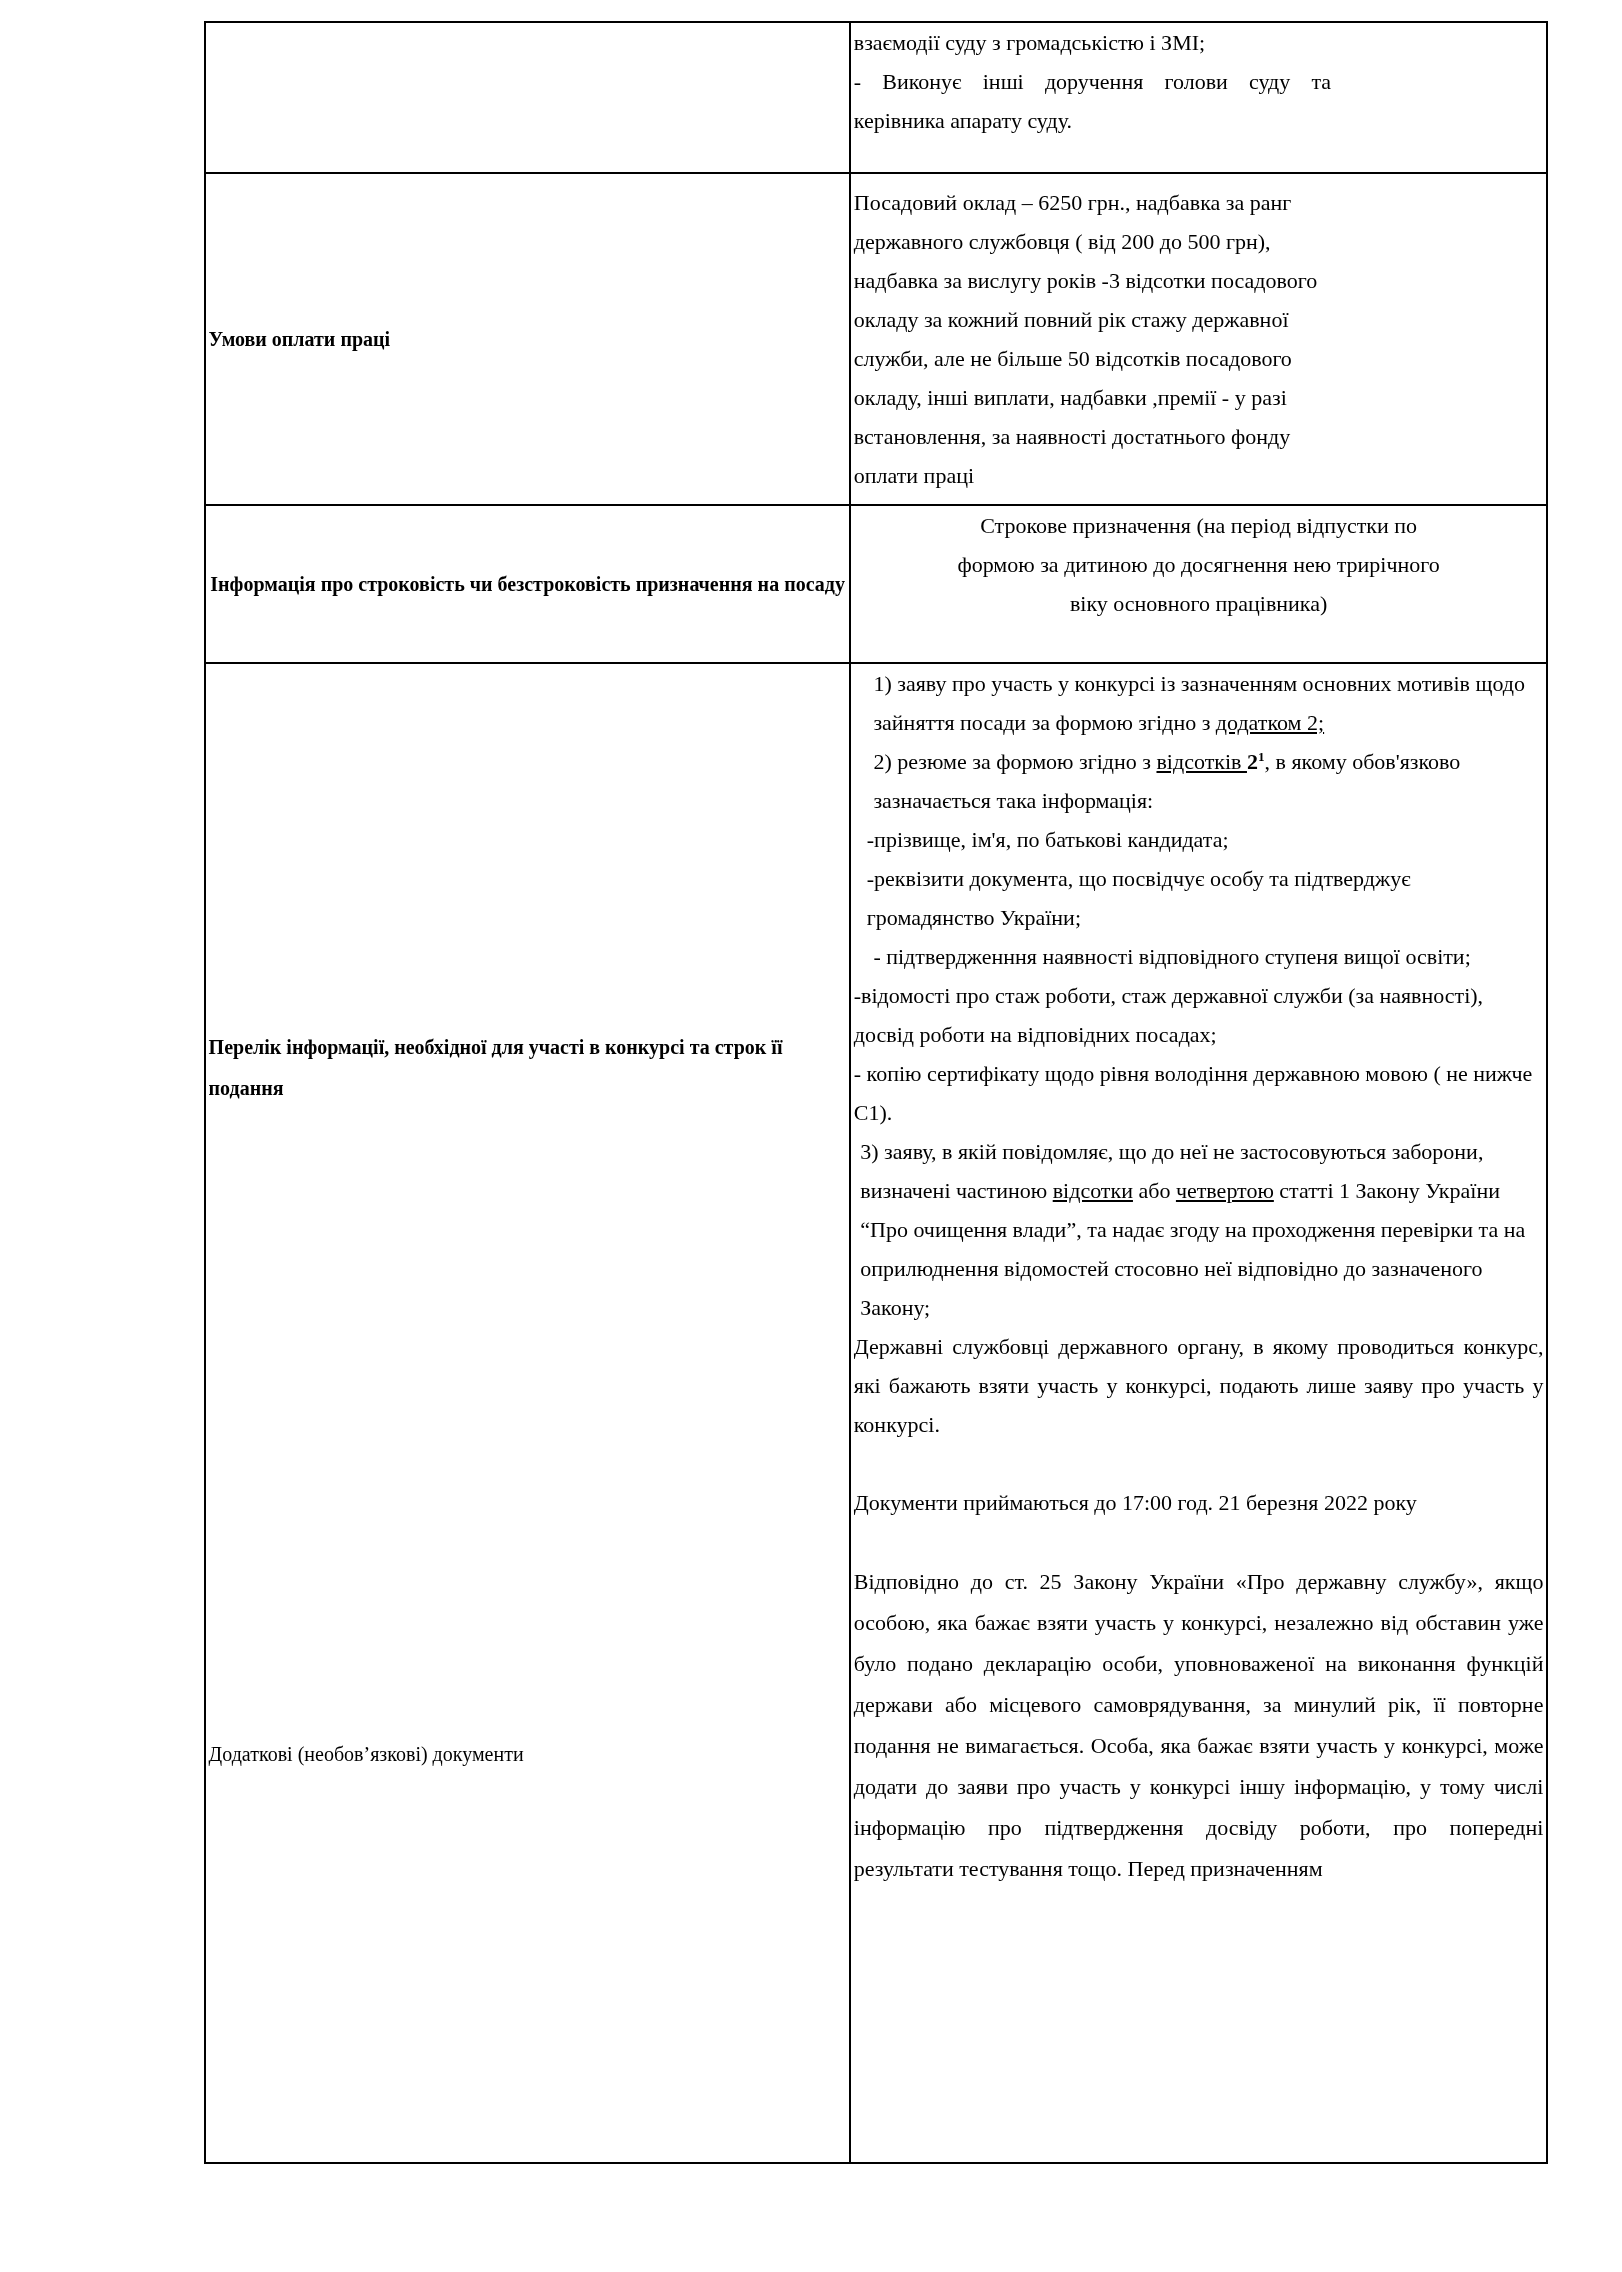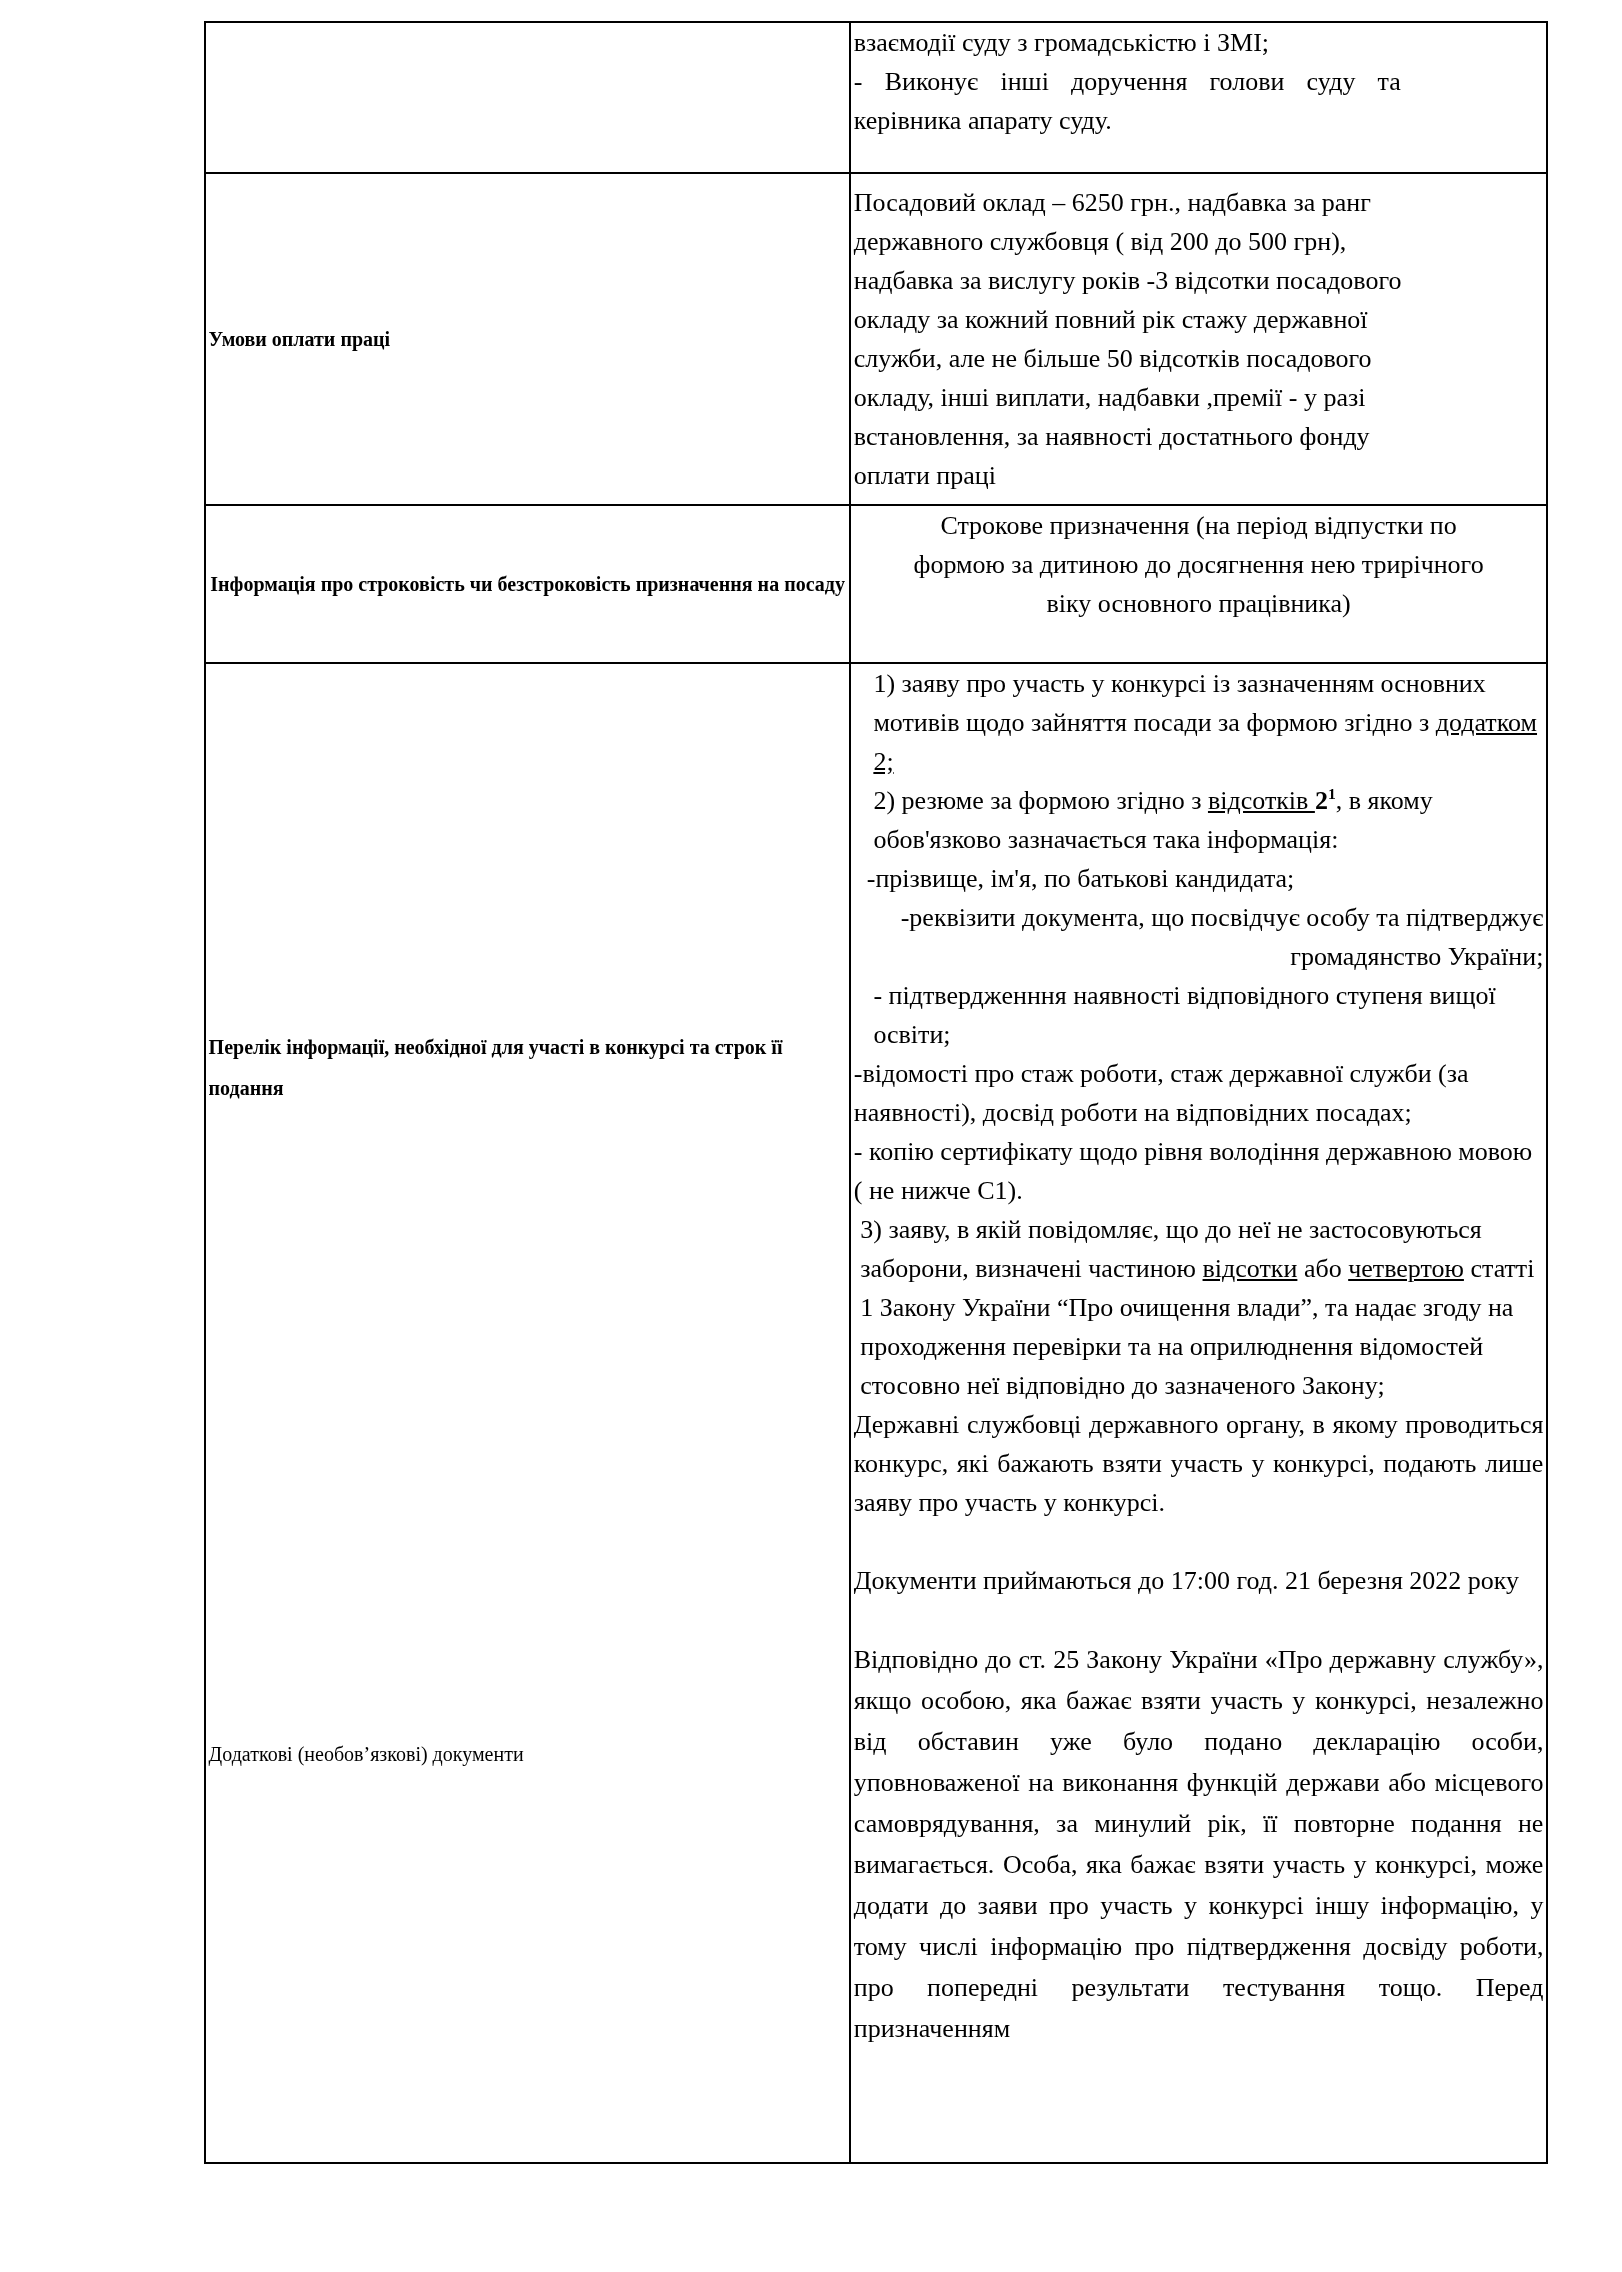--- a/index.html
+++ b/index.html
@@ -6,21 +6,21 @@
   body {
     width: 1622px; height: 2273px; position: relative; overflow: hidden;
     font-family: "Liberation Serif", "DejaVu Serif", serif; color: #000;
   }
   .page-table {
     position: absolute; left: 204px; top: 21px; width: 1344px;
     border-collapse: collapse; table-layout: fixed;
   }
   .page-table td {
     border: 2px solid #000; vertical-align: middle; padding: 0 2.6px;
-    font-size: 26px; line-height: 39px;
+    font-size: 22px; line-height: 39px;
   }
   .page-table td.label { width: 638px; font-weight: bold; font-size: 20px; line-height: 39px; }
   .page-table td.value { vertical-align: top; }
   .row-0 td { height: 149px; }
   .row-1 td { height: 330px; }
   .row-2 td { height: 156px; text-align: center; }
   .row-3 td { height: 1498px; }
   .justify { text-align: justify; text-align-last: left; }
   .line { display: block; }
   .indent { padding-left: 19.6px; }
@@ -78,21 +78,21 @@
     </td>
     <td class="value">
       <div class="indent" style="text-indent:0;">
         <span>1) заяву про участь у конкурсі із зазначенням основних мотивів щодо зайняття посади за формою згідно з </span><span class="u">додатком 2;</span>
       </div>
       <div class="indent">
         <span>2) резюме за формою згідно з </span><span class="u">відсотків </span><b>2</b><sup>1</sup><span>, в якому обов'язково зазначається така інформація:</span>
       </div>
       <div>
         <span class="line" style="padding-left:13px;">-прізвище, ім'я, по батькові кандидата;</span>
-        <span class="line" style="padding-left:13px;text-align:right;">-реквізити документа, що посвідчує особу та підтверджує громадянство України;</span>
+        <span class="line" style="padding-left:13px;">-реквізити документа, що посвідчує особу та підтверджує громадянство України;</span>
         <span class="line" style="padding-left:19.6px;">- підтвердженння наявності відповідного ступеня вищої освіти;</span>
         <span class="line">-відомості про стаж роботи, стаж державної служби (за наявності), досвід роботи на відповідних посадах;</span>
         <span class="line">- копію сертифікату щодо рівня володіння державною мовою ( не нижче С1).</span>
       </div>
       <div style="padding-left:6.5px;">
         <span>3) заяву, в якій повідомляє, що до неї не застосовуються заборони, визначені частиною </span><span class="u">відсотки</span><span> або </span><span class="u">четвертою</span><span> статті 1 Закону України “Про очищення влади”,  та надає згоду на проходження перевірки та на оприлюднення відомостей стосовно неї відповідно до зазначеного Закону;</span>
       </div>
       <div class="justify">Державні службовці державного органу, в якому проводиться конкурс, які бажають взяти участь у конкурсі, подають лише заяву про участь у конкурсі.</div>
       <span class="gap"></span>
       <div>Документи приймаються до 17:00 год.  21 березня 2022 року</div>

